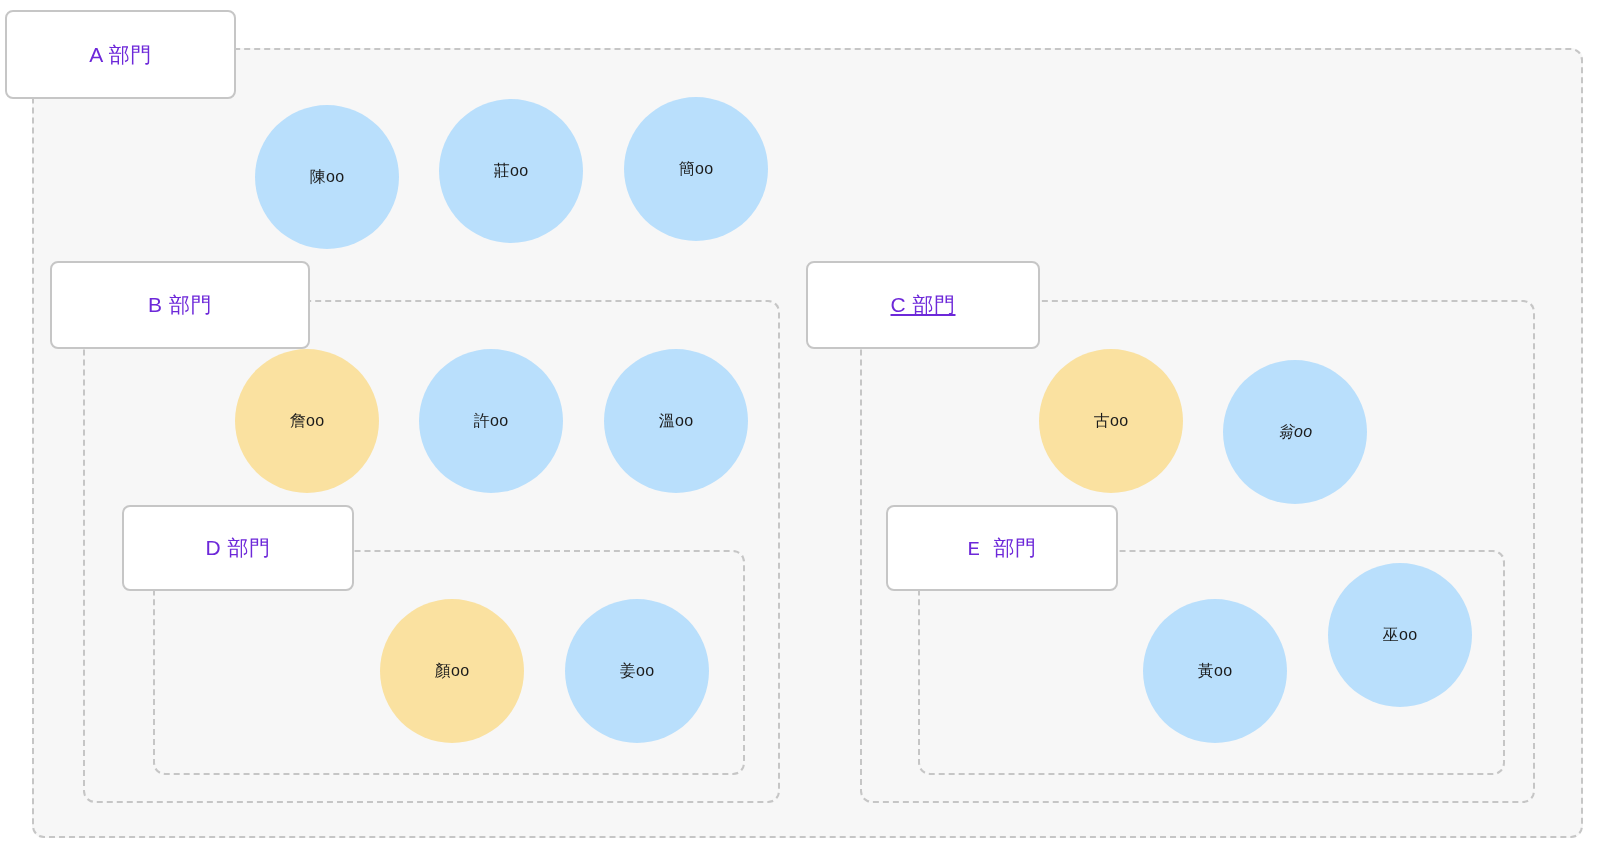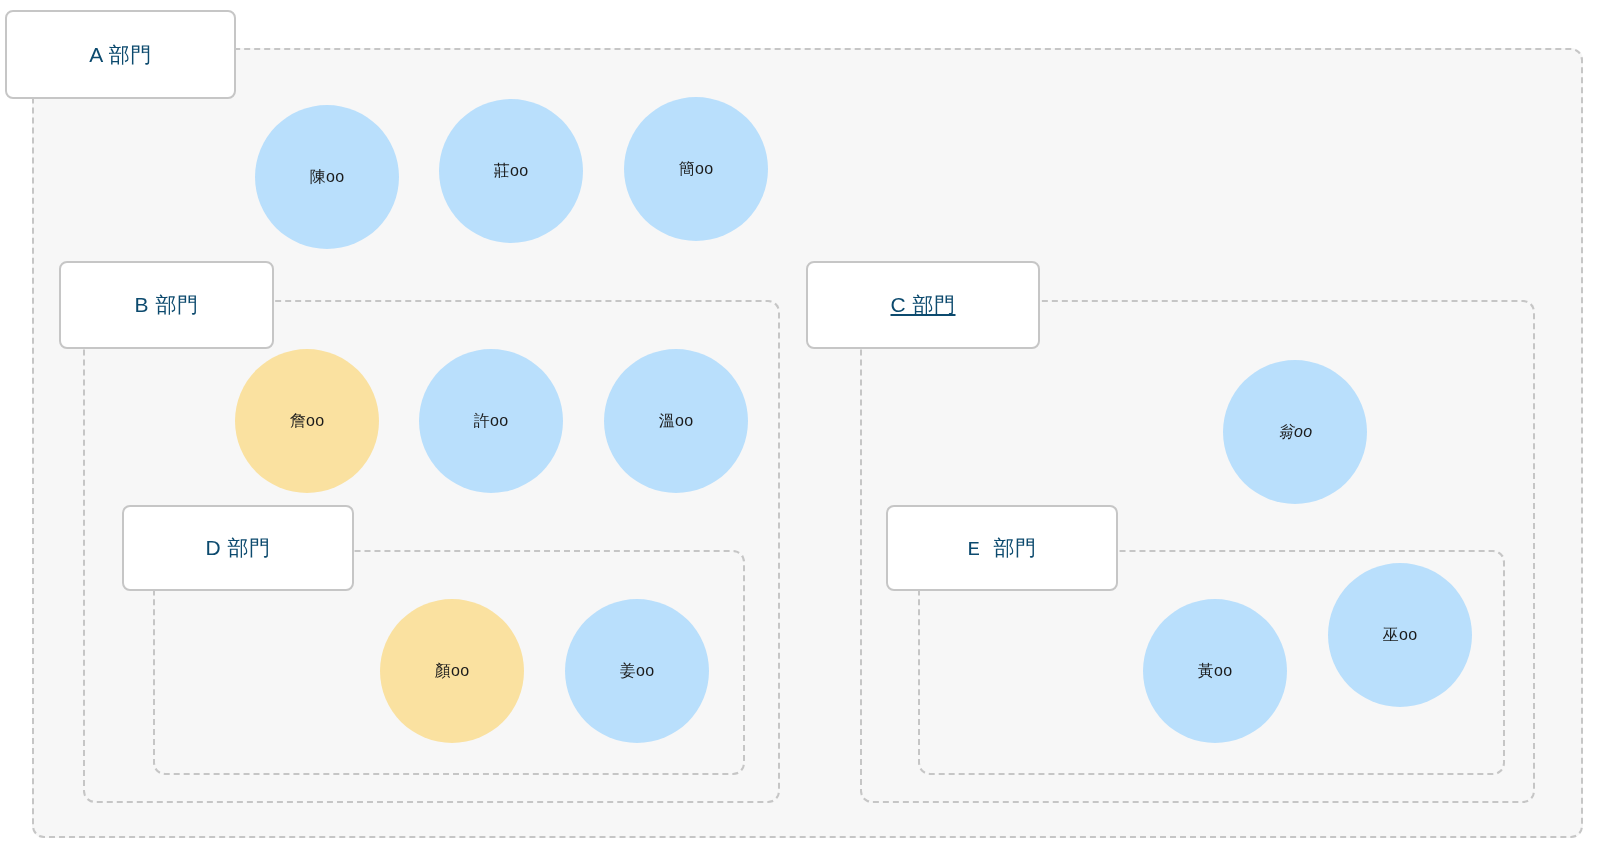--- a/index.html
+++ b/index.html
@@ -36,21 +36,21 @@
   
   .group-label {
     position: absolute;
     box-sizing: border-box;
     background: #ffffff;
     border: 2px solid #c6c6c6;
     border-radius: 8px;
     display: flex;
     align-items: center;
     justify-content: center;
-    color: #0c4a6e;
+    color: #6d28d9;
     font-size: 21px;
     letter-spacing: 0.5px;
     z-index: 5;
   }
 
   
   .person {
     position: absolute;
     box-sizing: border-box;
     border-radius: 50%;
@@ -75,21 +75,22 @@
     <div class="group-box level-2" style="left: 860px; top: 300px; width: 675px; height: 503px; z-index: 2;"></div>
     <div class="group-box level-3" style="left: 918px; top: 550px; width: 587px; height: 225px; z-index: 3;"></div>
     <div class="person blue" style="left: 255px; top: 105px; width: 144px; height: 144px;">陳oo</div>
     <div class="person blue" style="left: 439px; top: 99px; width: 144px; height: 144px;">莊oo</div>
     <div class="person yellow" style="left: 235px; top: 349px; width: 144px; height: 144px;">詹oo</div>
     <div class="person blue" style="left: 624px; top: 97px; width: 144px; height: 144px;">簡oo</div>
     <div class="person blue" style="left: 419px; top: 349px; width: 144px; height: 144px;">許oo</div>
     <div class="person blue" style="left: 604px; top: 349px; width: 144px; height: 144px;">溫oo</div>
     <div class="person yellow" style="left: 380px; top: 599px; width: 144px; height: 144px;">顏oo</div>
     <div class="person blue" style="left: 565px; top: 599px; width: 144px; height: 144px;">姜oo</div>
+    <div class="person yellow" style="left: 1039px; top: 349px; width: 144px; height: 144px;">古oo</div>
     <div class="person blue" style="left: 1223px; top: 360px; width: 144px; height: 144px; font-style: italic;">翁oo</div>
     <div class="person blue" style="left: 1143px; top: 599px; width: 144px; height: 144px;">黃oo</div>
     <div class="person blue" style="left: 1328px; top: 563px; width: 144px; height: 144px;">巫oo</div>
     <div class="group-label" style="left: 5px; top: 10px; width: 231px; height: 89px;">A 部門</div>
-    <div class="group-label" style="left: 59px; top: 261px; width: 215px; height: 88px;">B 部門</div>
+    <div class="group-label" style="left: 50px; top: 261px; width: 260px; height: 88px;">B 部門</div>
     <div class="group-label" style="left: 122px; top: 505px; width: 232px; height: 86px;">D 部門</div>
     <div class="group-label" style="left: 806px; top: 261px; width: 234px; height: 88px; text-decoration: underline;">C 部門</div>
     <div class="group-label" style="left: 886px; top: 505px; width: 232px; height: 86px; font-family: Liberation Mono, monospace;">E 部門</div>
   </div>
 
 </body></html>

